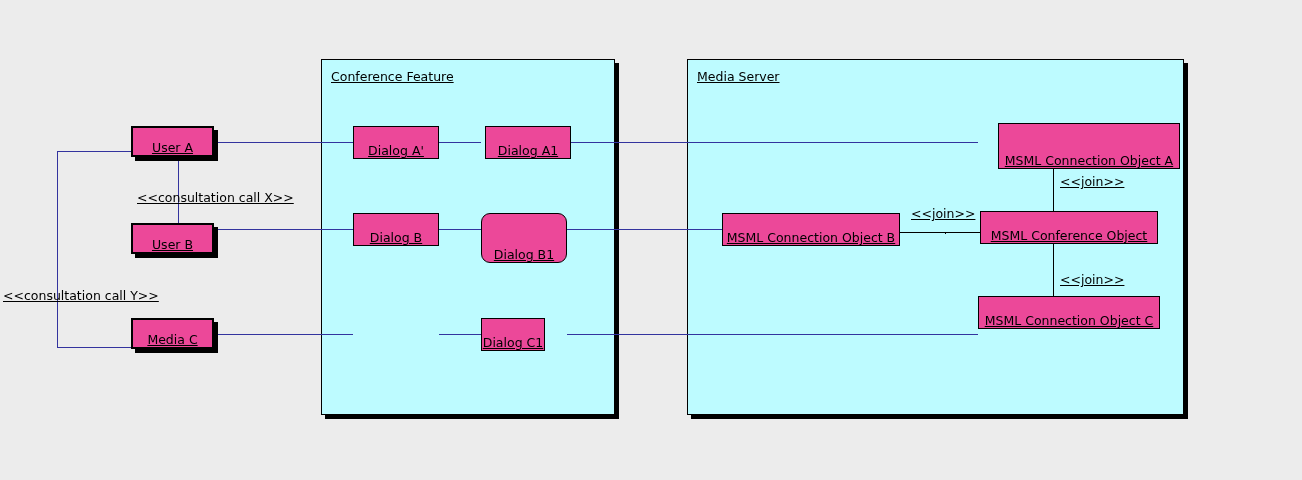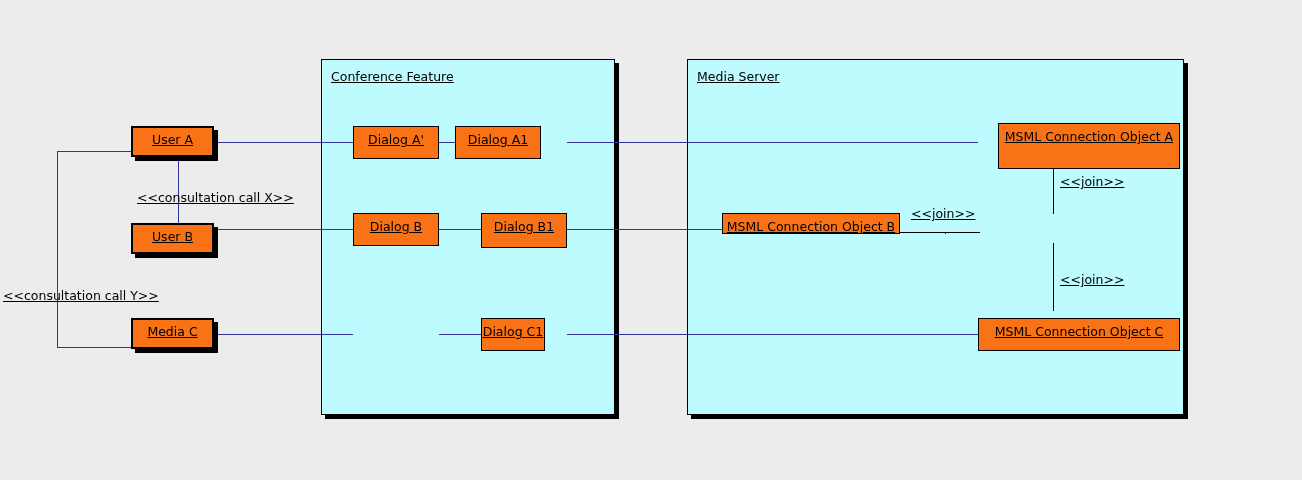--- a/index.html
+++ b/index.html
@@ -32,25 +32,25 @@
     top: 9px;
     font-size: 12.5px;
     color: #000000;
     text-decoration: underline;
     white-space: nowrap;
   }
 
   
   .objbox {
     position: absolute;
-    background: #f97316;
+    background: #ec4899;
     border: 1px solid #000000;
     box-sizing: border-box;
     display: flex;
-    align-items: flex-start;
+    align-items: flex-end;
     justify-content: center;
   }
   .objbox.shadowed {
     border: 2px solid #000000;
     box-shadow: 4px 4px 0 0 #000000;
   }
   .objbox .label {
     font-size: 12.5px;
     color: #000000;
     text-decoration: underline;
@@ -148,47 +148,50 @@
   </div>
 
   <div class="objbox shadowed" style="left:131px; top:318px; width:83px; height:31px;">
     <span class="label">Media C</span>
   </div>
 
   <div class="objbox" style="left:353px; top:126px; width:86px; height:33px;">
     <span class="label">Dialog A'</span>
   </div>
 
-  <div class="objbox" style="left:455px; top:126px; width:86px; height:33px;">
+  <div class="objbox" style="left:485px; top:126px; width:86px; height:33px;">
     <span class="label">Dialog A1</span>
   </div>
 
   <div class="objbox" style="left:353px; top:213px; width:86px; height:33px;">
     <span class="label">Dialog B</span>
   </div>
 
-  <div class="objbox" style="left:481px; top:213px; width:86px; height:35px;">
+  <div class="objbox" style="left:481px; top:213px; width:86px; height:50px;border-radius:9px;">
     <span class="label">Dialog B1</span>
   </div>
 
 
   <div class="objbox" style="left:481px; top:318px; width:64px; height:33px;">
     <span class="label">Dialog C1</span>
   </div>
 
   <div class="objbox" style="left:978px; top:123px; width:182px; height:46px;margin-left:20px;">
     <span class="label">MSML Connection Object A</span>
   </div>
 
-  <div class="objbox" style="left:722px; top:213px; width:178px; height:21px;">
+  <div class="objbox" style="left:722px; top:213px; width:178px; height:33px;">
     <span class="label">MSML Connection Object B</span>
   </div>
 
-
-  <div class="objbox" style="left:978px; top:318px; width:202px; height:33px;">
+  <div class="objbox" style="left:980px; top:211px; width:178px; height:33px;">
+    <span class="label">MSML Conference Object</span>
+  </div>
+
+  <div class="objbox" style="left:978px; top:296px; width:182px; height:33px;">
     <span class="label">MSML Connection Object C</span>
   </div>
 
   <div class="stereo" style="left:137px; top:190px;">&lt;&lt;consultation call X&gt;&gt;</div>
 
   <div class="stereo" style="left:3px; top:288px;">&lt;&lt;consultation call Y&gt;&gt;</div>
 
   <div class="stereo" style="left:1060px; top:174px;">&lt;&lt;join&gt;&gt;</div>
 
   <div class="stereo" style="left:911px; top:206px;">&lt;&lt;join&gt;&gt;</div>

